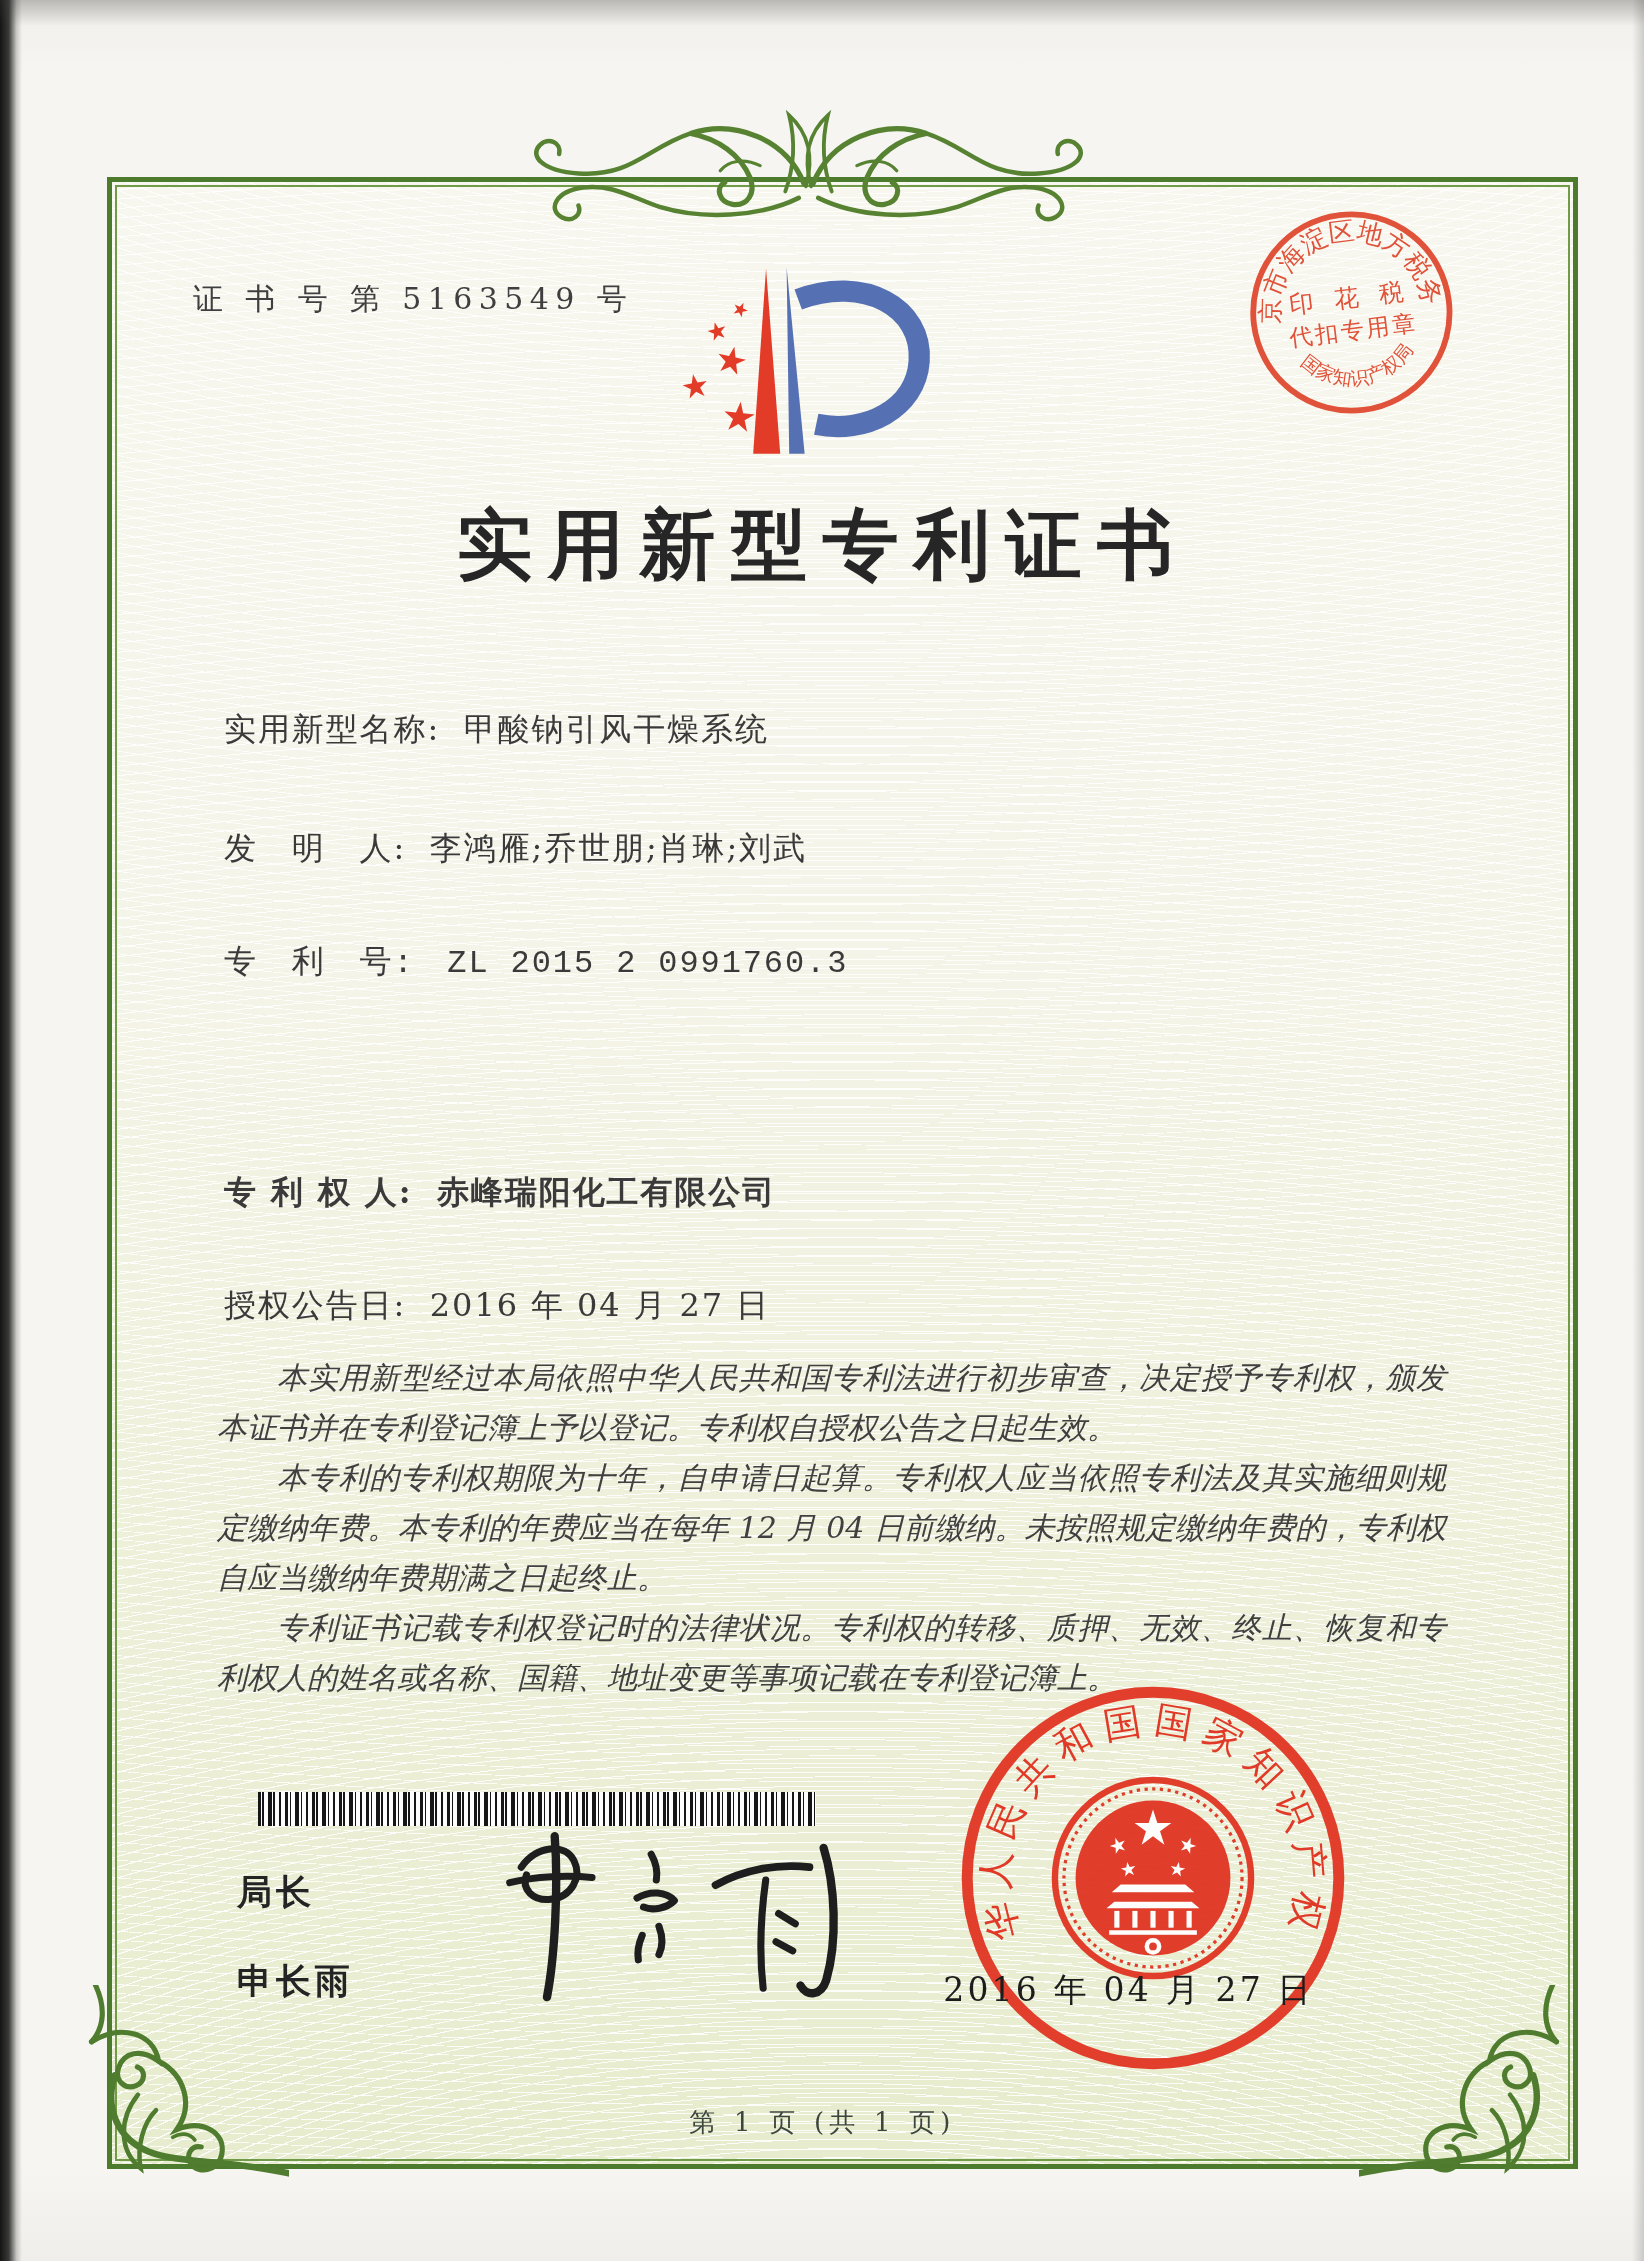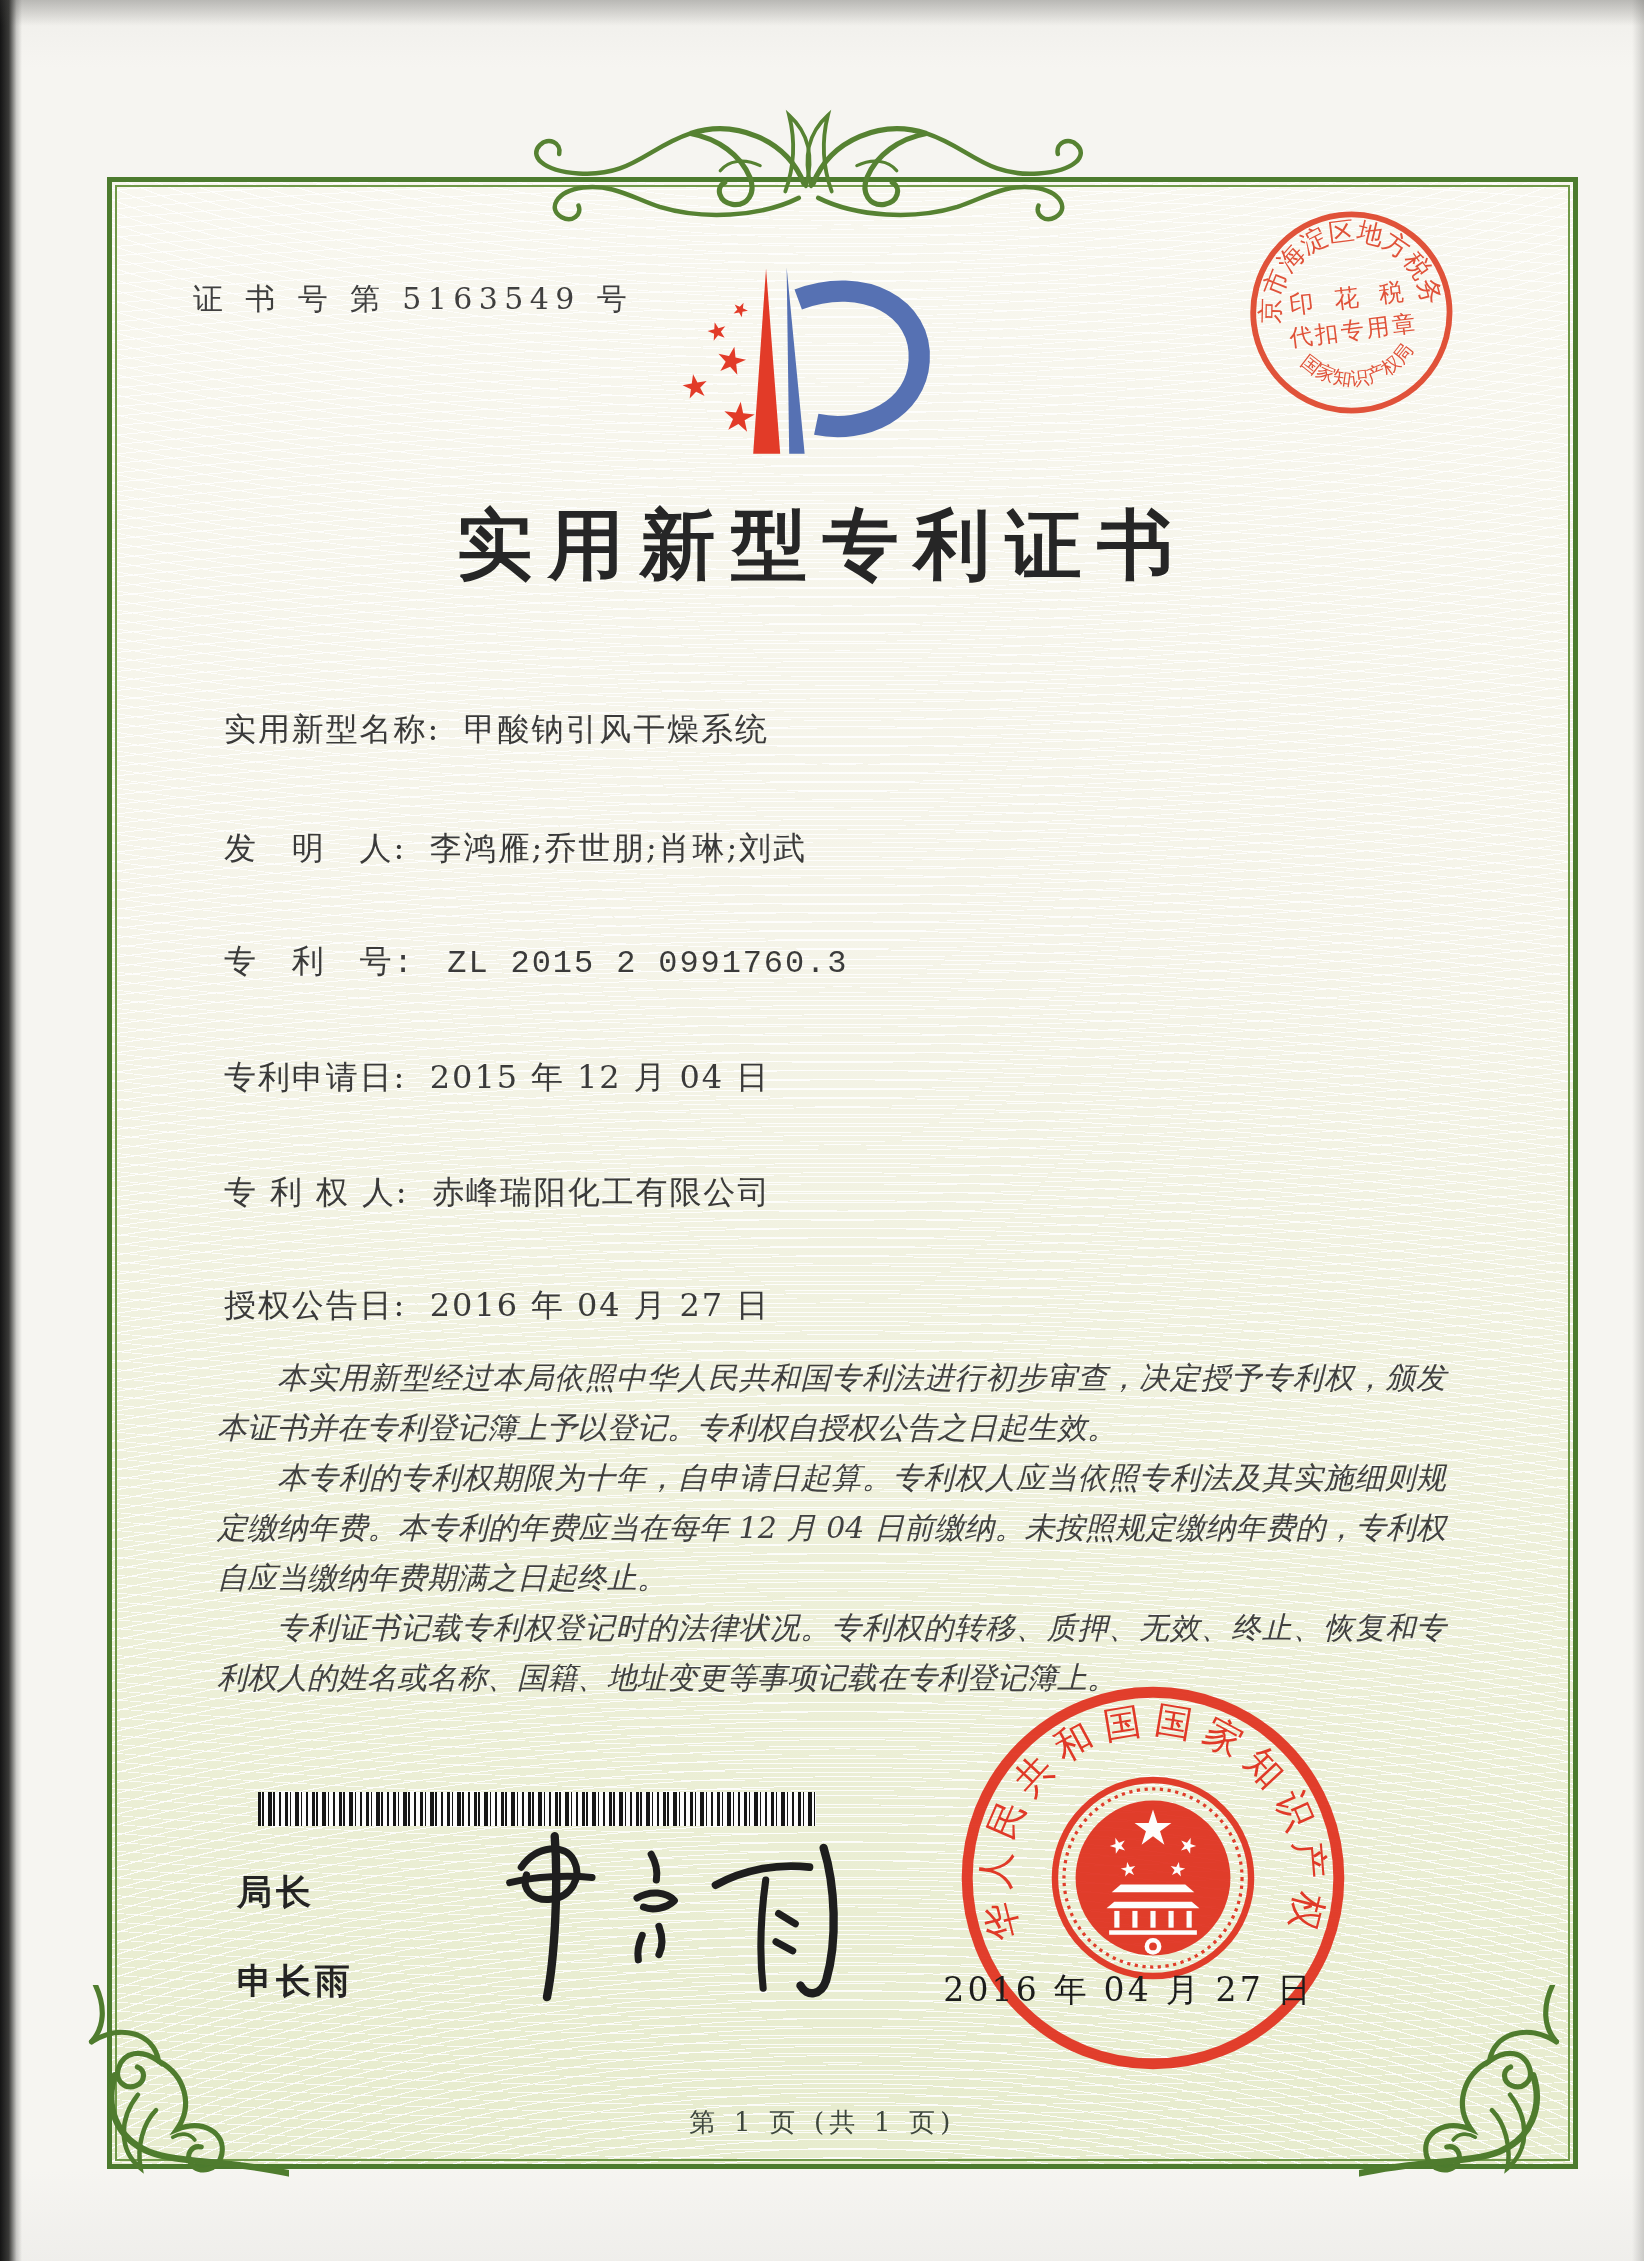--- a/index.html
+++ b/index.html
@@ -40,21 +40,21 @@
 
   .tax-stamp{ position:absolute; left:1243px; top:204px; transform:rotate(-7deg); opacity:.95; }
 
   .title{ position:absolute; left:26px; top:495px; width:1593px; text-align:center;
     font-size:76px; font-weight:700; letter-spacing:15.5px; color:#262626; }
 
   .field{ position:absolute; left:224px; font-size:32px; color:#3a3a3a; letter-spacing:1.9px; white-space:nowrap; }
   .field .lab{ display:inline-block; }
   .field .val{ display:inline-block; margin-left:11.6px; }
   .f-name{ top:708px; } .f-inv{ top:827px; } .f-pno{ top:940px;font-family:Liberation Mono, monospace; }
-  .f-fil{ top:1056px; } .f-own{ top:1171px; } .f-grant{ top:1284px; }
+  .f-fil{ top:1056px; } .f-own{ top:1171px;font-weight:bold; } .f-grant{ top:1284px; }
 
   .paras{ position:absolute; left:217px; top:1353px; width:1229px;
     font-size:30px; line-height:50px; color:#404040; text-align:justify;font-style:italic; }
   .paras p{ text-indent:2em; margin:0; }
 
   .barcode{ position:absolute; left:258px; top:1792px; width:558px; height:34px;
     background:repeating-linear-gradient(90deg,
       #161616 0 2.6px, #fdfdfd 2.6px 4.5px, #161616 4.5px 5.8px, #fdfdfd 5.8px 9.7px,
       #161616 9.7px 14px, #fdfdfd 14px 15.5px, #161616 15.5px 17px, #fdfdfd 17px 21px,
       #161616 21px 23px, #fdfdfd 23px 27px);
@@ -140,24 +140,20 @@
     <span class="lab">实用新型名称:</span>
     <span class="val">甲酸钠引风干燥系统</span>
   </div>
   <div class="field f-inv">
     <span class="lab">发　明　人:</span>
     <span class="val">李鸿雁;乔世朋;肖琳;刘武</span>
   </div>
   <div class="field f-pno">
     <span class="lab">专　利　号:</span>
     <span class="val">ZL 2015 2 0991760.3</span>
-  </div>
-  <div class="field f-fil">
-    <span class="lab">专利申请日:</span>
-    <span class="val">2015 年 12 月 04 日</span>
   </div>
   <div class="field f-own">
     <span class="lab">专 利 权 人:</span>
     <span class="val">赤峰瑞阳化工有限公司</span>
   </div>
   <div class="field f-grant">
     <span class="lab">授权公告日:</span>
     <span class="val">2016 年 04 月 27 日</span>
   </div>
 

